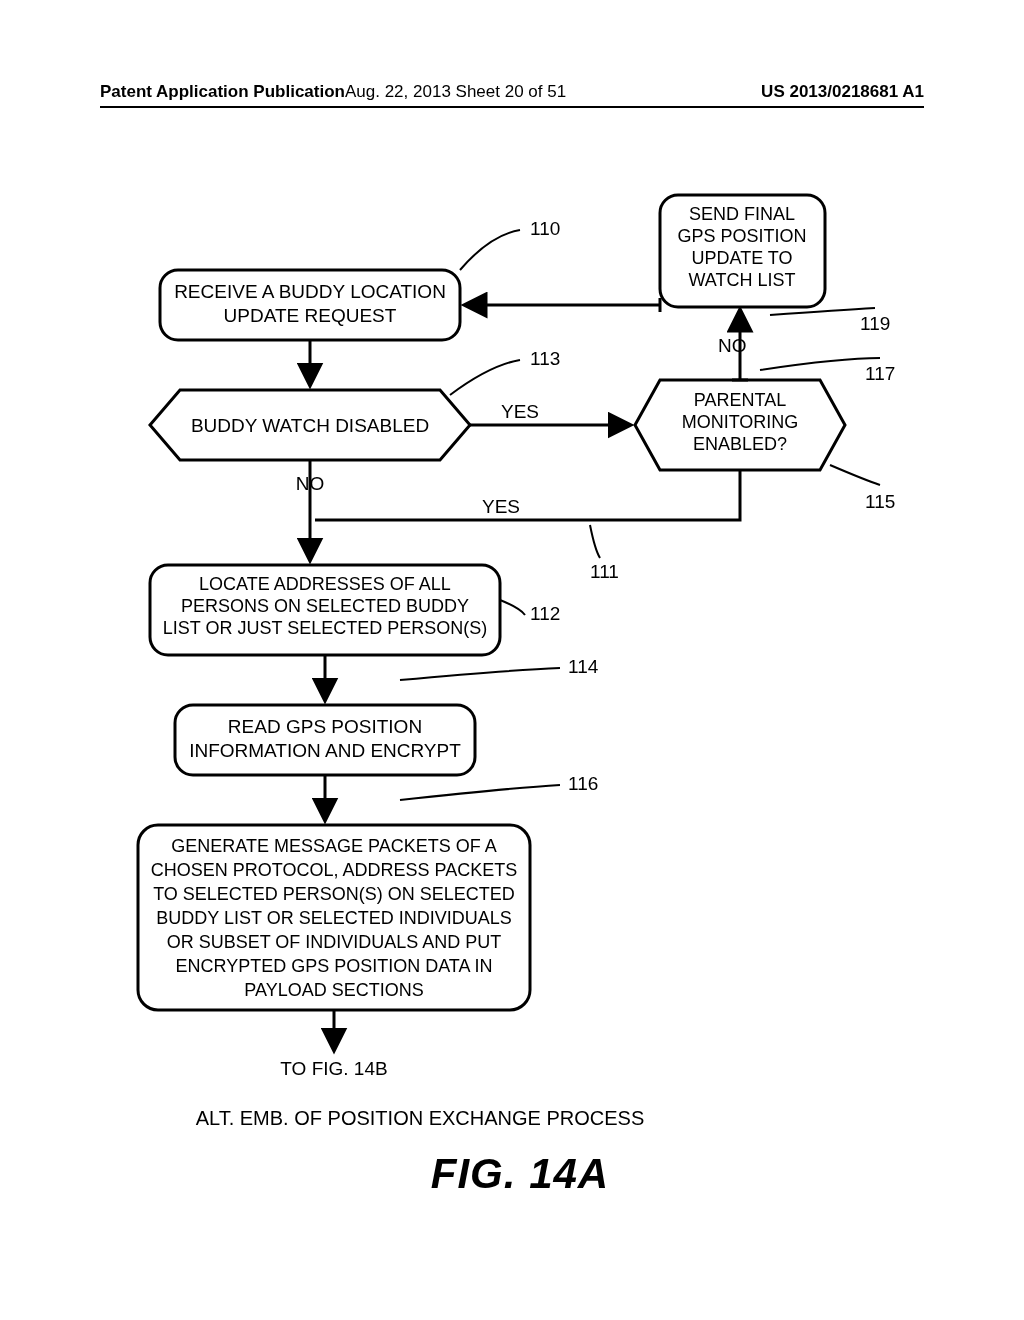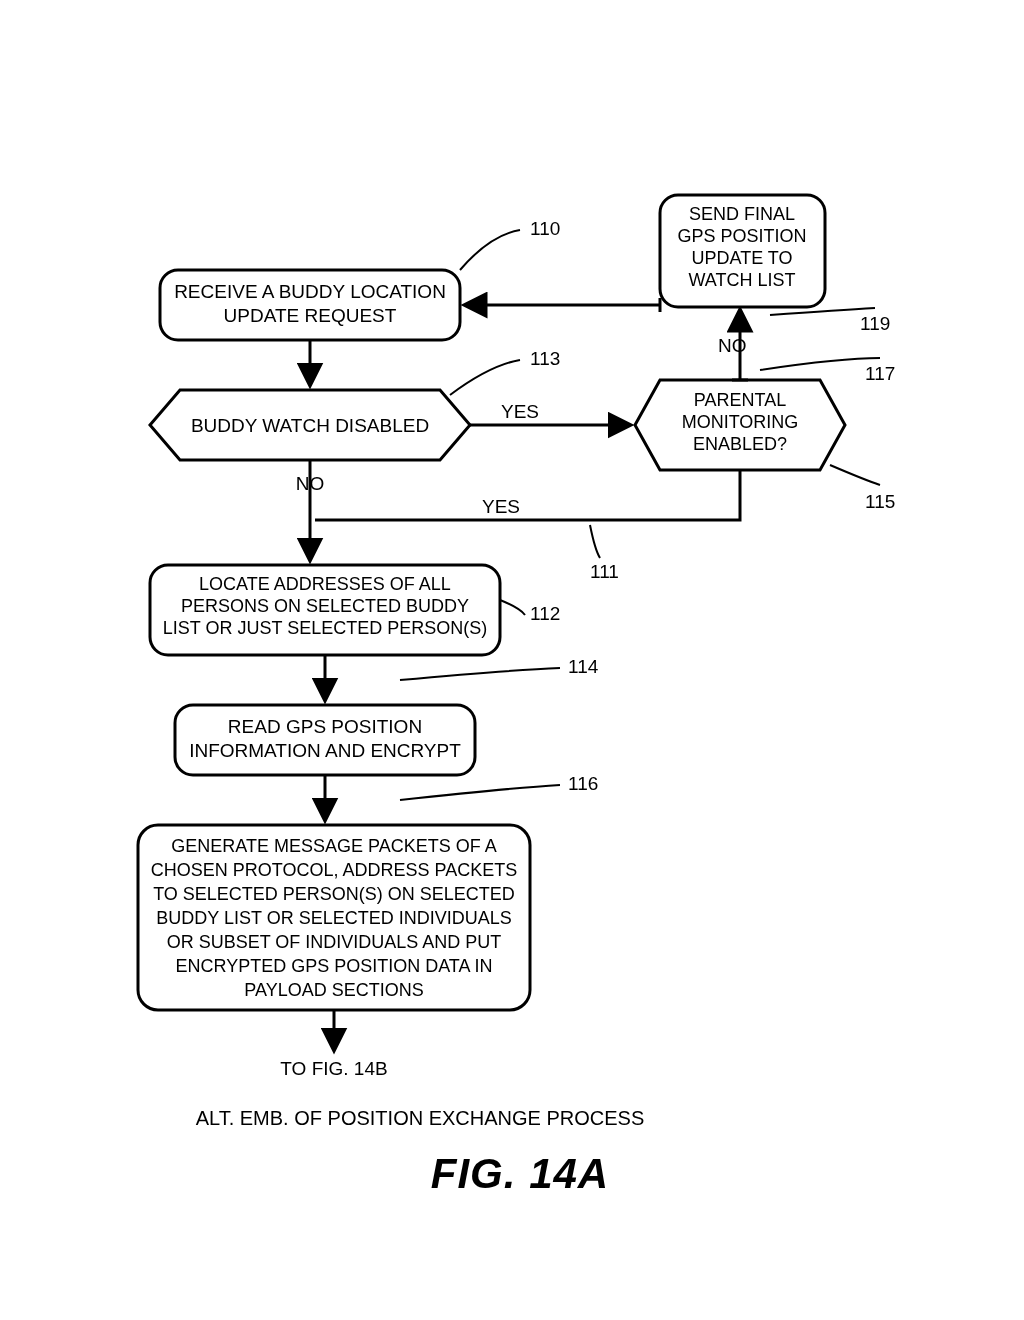--- a/index.html
+++ b/index.html
@@ -48,20 +48,25 @@
     text-align:center;
     font: italic bold 42px "Arial Black", Arial, sans-serif;
     letter-spacing:1px;
   }
 </style>
 </head>
 <body>
 
 <div class="page">
 
+  <div class="header">
+    <div class="hl">Patent Application Publication</div>
+    <div class="hc">Aug. 22, 2013  Sheet 20 of 51</div>
+    <div class="hr">US 2013/0218681 A1</div>
+  </div>
 
   <div class="svgwrap">
     <svg viewBox="0 0 784 1050">
       <defs>
         <marker id="ah" viewBox="0 0 12 12" refX="10" refY="6" markerWidth="9" markerHeight="9" orient="auto">
           <path d="M0,0 L12,6 L0,12 Z" fill="#000"></path>
         </marker>
       </defs>
 
       <g>

